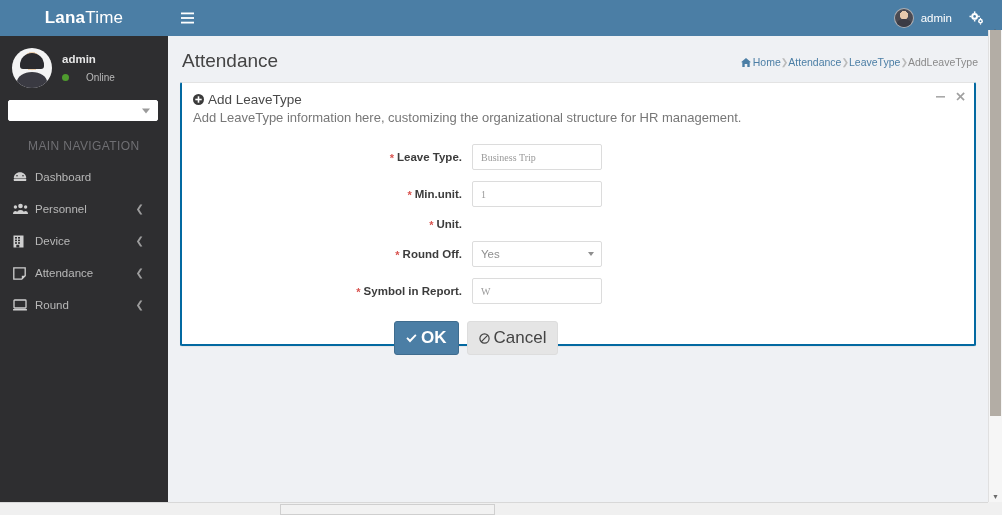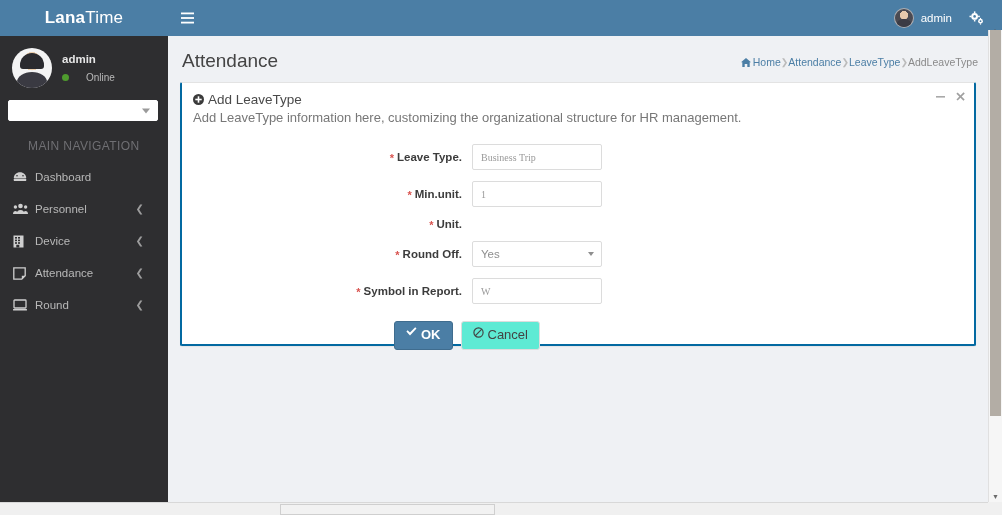--- a/index.html
+++ b/index.html
@@ -164,26 +164,26 @@
     background: #fff; font-size: 11.5px; color: #8e8e8e;
     display: flex; align-items: center; padding: 0 8px; cursor: pointer; position: relative;
   }
   .ctrl .sel .caret {
     position: absolute; right: 7px; top: 50%; transform: translateY(-50%);
     width: 0; height: 0; border-left: 3.5px solid transparent; border-right: 3.5px solid transparent;
     border-top: 4.5px solid #8e8e8e;
   }
   .btn-row { display: flex; gap: 8px; padding: 6px 0 0 212px; }
   .btn {
-    display: inline-flex; gap: 4px;
-    font-size: 13px; border-radius: 3px; padding: 5px 11px; cursor: pointer;
+    display: inline-flex; align-items: center; gap: 4px;
+    font-size: 17px; border-radius: 3px; padding: 5px 11px; cursor: pointer;
     font-family: "Liberation Sans", sans-serif; line-height: 1.3;
   }
   .btn-ok { background: #4b7ea5; border: 1px solid #3f6c8e; color: #fff; font-weight: bold; }
-  .btn-cancel { background: #5eead4; border: 1px solid #ddd; color: #444; }
+  .btn-cancel { background: #e5e5e5; border: 1px solid #ddd; color: #444; }
   .btn svg { display: block; }
 
   
   .vscroll {
     position: absolute; right: 0; top: 30px; width: 14px; bottom: 13px;
     background: #f6f6f6; border-left: 1px solid #e0e0e0;
   }
   .vscroll .arrow-top, .vscroll .arrow-bot {
     position: absolute; left: 0; right: 0; height: 12px;
     display: flex; align-items: center; justify-content: center; color: #6b6b6b; font-size: 7px;

